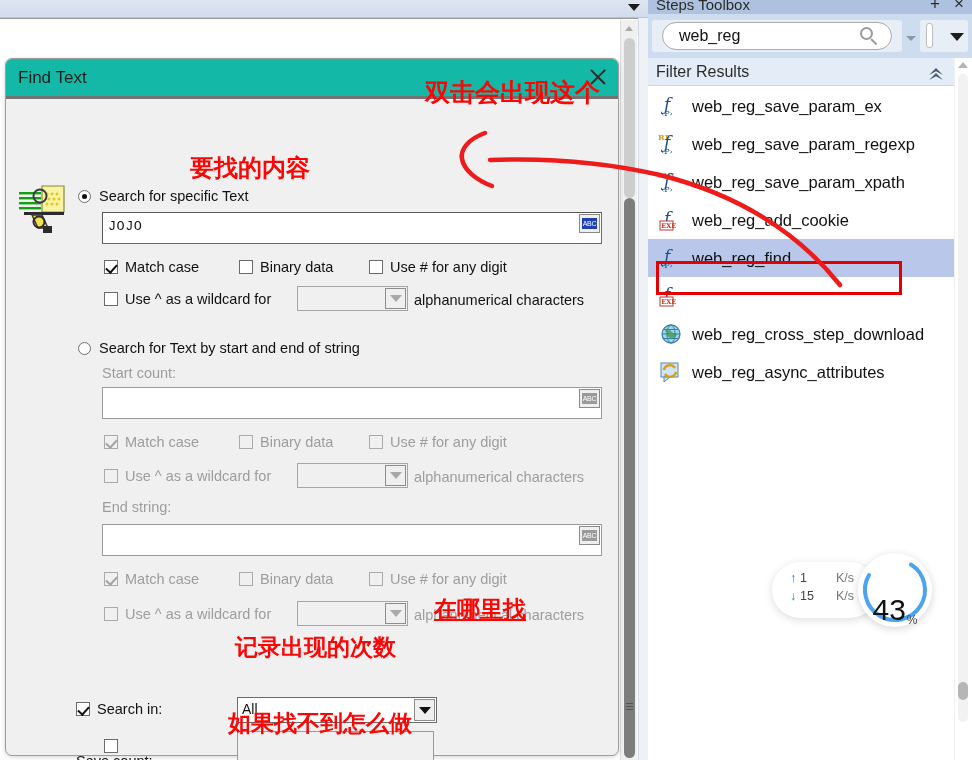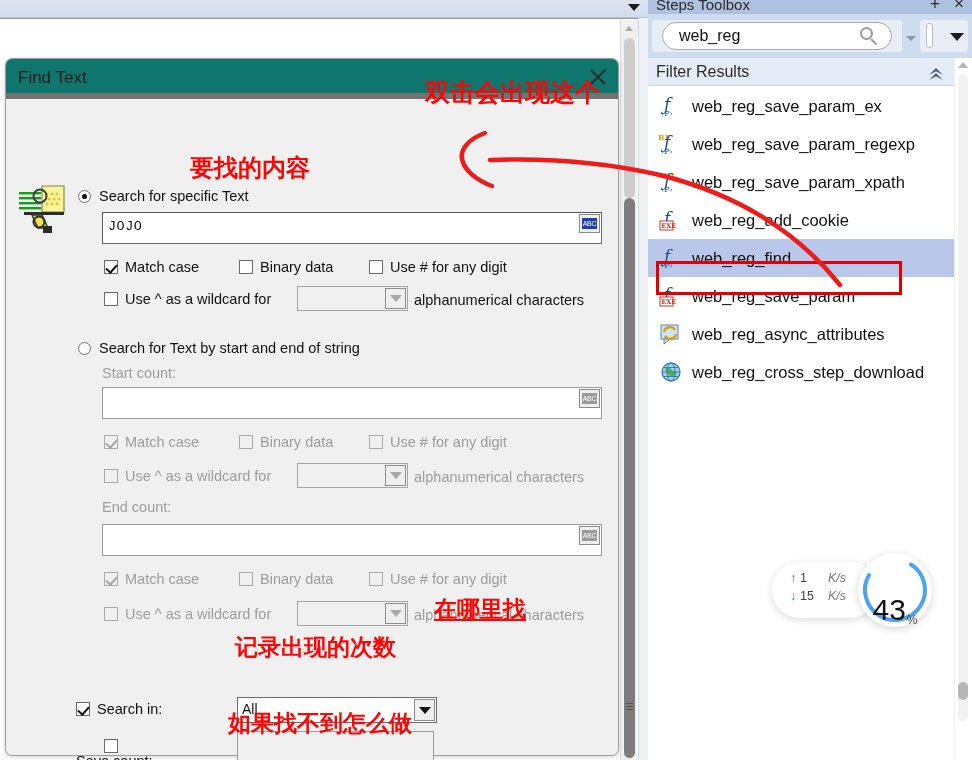--- a/index.html
+++ b/index.html
@@ -68,23 +68,23 @@
   
   .dialog {
     position: absolute; left: 5px; top: 58px; width: 614px; height: 698px;
     background: #f0f0f0;
     border: 1px solid #9e9e9e;
     border-radius: 7px;
     box-shadow: 0 1px 4px rgba(0,0,0,.18);
   }
   .dialog-titlebar {
     height: 40px;
-    background: #0f766e;
+    background: #14b8a6;
     border-top-left-radius: 6px; border-top-right-radius: 6px;
-    border-bottom: 6px solid #737373;
+    border-bottom: 3px solid #737373;
     position: relative;
   }
   .dialog-title {
     position: absolute; left: 12px; top: 9px;
     font-size: 17px; color: #1c1c1c;
     font-family: "Liberation Sans", sans-serif;
   }
   .dialog-close {
     position: absolute; right: 8px; top: 6px;
     width: 24px; height: 24px; cursor: pointer;
@@ -310,21 +310,21 @@
     background: #fff; border-radius: 28px;
     box-shadow: 0 2px 8px rgba(0,0,0,.14);
   }
   .netw .row { position: absolute; left: 18px; font-size: 12.5px; color: #444; white-space: nowrap; }
   .netw .row.r1 { top: 9px; }
   .netw .row.r2 { top: 27px; }
   .netw .ar { display: inline-block; width: 10px; font-weight: 700; }
   .ar.up { color: #2a6fd6; }
   .ar.dn { color: #2fa860; }
   .netw .num { display: inline-block; min-width: 16px; }
-  .netw .unit { color: #777; margin-left: 12px; font-style: italic; }
+  .netw .unit { color: #777; margin-left: 20px; }
   .circ {
     position: absolute; left: 858px; top: 553px; width: 74px; height: 74px;
     border-radius: 50%; background: #fff;
     box-shadow: 0 2px 9px rgba(0,0,0,.16);
   }
   .circ svg { position: absolute; left: 0; top: 0; }
   .circ .pct {
     position: absolute; left: 0; top: 0; width: 74px; height: 74px;
     display: flex; align-items: flex-end; justify-content: center;
   }
@@ -453,21 +453,21 @@
         <span class="lbl dim">Use ^ as a wildcard for</span>
       </div>
       <div class="combo dis" style="left:291px; top:363px; width:111px; height:25px;">
         <span class="ctext"></span>
         <span class="cbtn">
             <i></i>
           </span>
       </div>
       <div class="lbl dim" style="position:absolute; left:408px; top:369px;">alphanumerical characters</div>
 
-      <div class="lbl dim" style="position:absolute; left:96px; top:399px;">End count:</div>
+      <div class="lbl dim" style="position:absolute; left:96px; top:399px;">End string:</div>
       <div class="tbox dis" style="left:96px; top:424px; width:500px; height:32px;">
         <span class="val"></span>
         <span class="abc-btn">
           <span class="abc-chip dim">ABC</span>
         </span>
       </div>
 
       <div class="cbrow" style="left:98px; top:471px;">
         <span class="cb checked dis"></span>
         <span class="lbl dim">Match case</span>
@@ -583,39 +583,38 @@
               <text x="3" y="23" font-size="8" fill="#1b4d8f" font-family="DejaVu Serif, serif" font-weight="400">‹P›</text>
             </svg></span>
           <span class="ilabel">web_reg_find</span>
         </div>
         <div class="item">
           <span class="iicon"><svg width="26" height="26" viewBox="0 0 26 26">
               <text x="6" y="17" font-size="17" fill="#1b4d8f" font-family="DejaVu Serif, serif" font-weight="400" font-style="italic">ƒ</text>
               <rect x="2" y="14" width="13" height="9" fill="#ffffff" stroke="#c0392b" stroke-width="1"></rect>
               <text x="3.2" y="21" font-size="6.5" fill="#c0392b" font-family="DejaVu Serif, serif" font-weight="700">EXE</text>
             </svg></span>
-          <span class="ilabel">web_reg_save_param</span>
+        </div>
+        <div class="item">
+          <span class="iicon"><svg width="26" height="26" viewBox="0 0 26 26">
+              <circle cx="13" cy="13" r="9" fill="#9fd4ef" stroke="#3a7fa8" stroke-width="1.3"></circle>
+              <ellipse cx="13" cy="13" rx="4" ry="9" fill="none" stroke="#3a7fa8" stroke-width="1"></ellipse>
+              <path d="M4.2 13 H21.8 M6 8.5 H20 M6 17.5 H20" stroke="#3a7fa8" stroke-width="1" fill="none"></path>
+              <path d="M7 9 Q11 7 13 10 Q15 13 18 12 Q20 15 16 17 Q12 18 9 15 Z" fill="#3e9b4f" opacity=".75"></path>
+            </svg></span>
+          <span class="ilabel">web_reg_cross_step_download</span>
         </div>
         <div class="item">
           <span class="iicon"><svg width="26" height="26" viewBox="0 0 26 26">
               <rect x="3" y="4" width="17" height="14" fill="#cfe4f5" stroke="#5a86ad" stroke-width="1"></rect>
               <path d="M6 18 L6 23 L12 18 Z" fill="#cfe4f5" stroke="#5a86ad"></path>
               <path d="M6 11 a6 6 0 0 1 11 -2" fill="none" stroke="#d4a017" stroke-width="2.4"></path>
               <path d="M18 13 a6 6 0 0 1 -11 2" fill="none" stroke="#d4a017" stroke-width="2.4"></path>
             </svg></span>
           <span class="ilabel">web_reg_async_attributes</span>
-        </div>
-        <div class="item">
-          <span class="iicon"><svg width="26" height="26" viewBox="0 0 26 26">
-              <circle cx="13" cy="13" r="9" fill="#9fd4ef" stroke="#3a7fa8" stroke-width="1.3"></circle>
-              <ellipse cx="13" cy="13" rx="4" ry="9" fill="none" stroke="#3a7fa8" stroke-width="1"></ellipse>
-              <path d="M4.2 13 H21.8 M6 8.5 H20 M6 17.5 H20" stroke="#3a7fa8" stroke-width="1" fill="none"></path>
-              <path d="M7 9 Q11 7 13 10 Q15 13 18 12 Q20 15 16 17 Q12 18 9 15 Z" fill="#3e9b4f" opacity=".75"></path>
-            </svg></span>
-          <span class="ilabel">web_reg_cross_step_download</span>
         </div>
       </div>
 
     <div class="panel-scroll">
       <div class="ps-up"></div>
       <div class="ps-track"></div>
       <div class="ps-thumb"></div>
     </div>
   </div>
 

